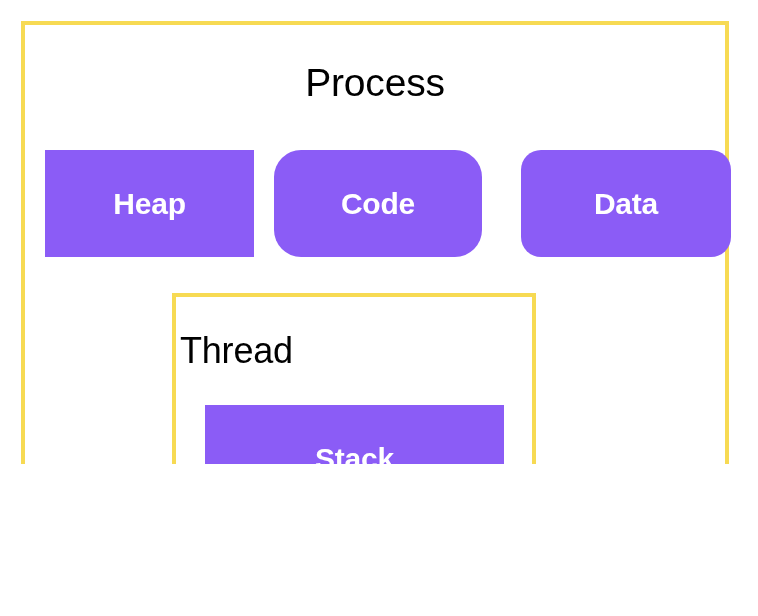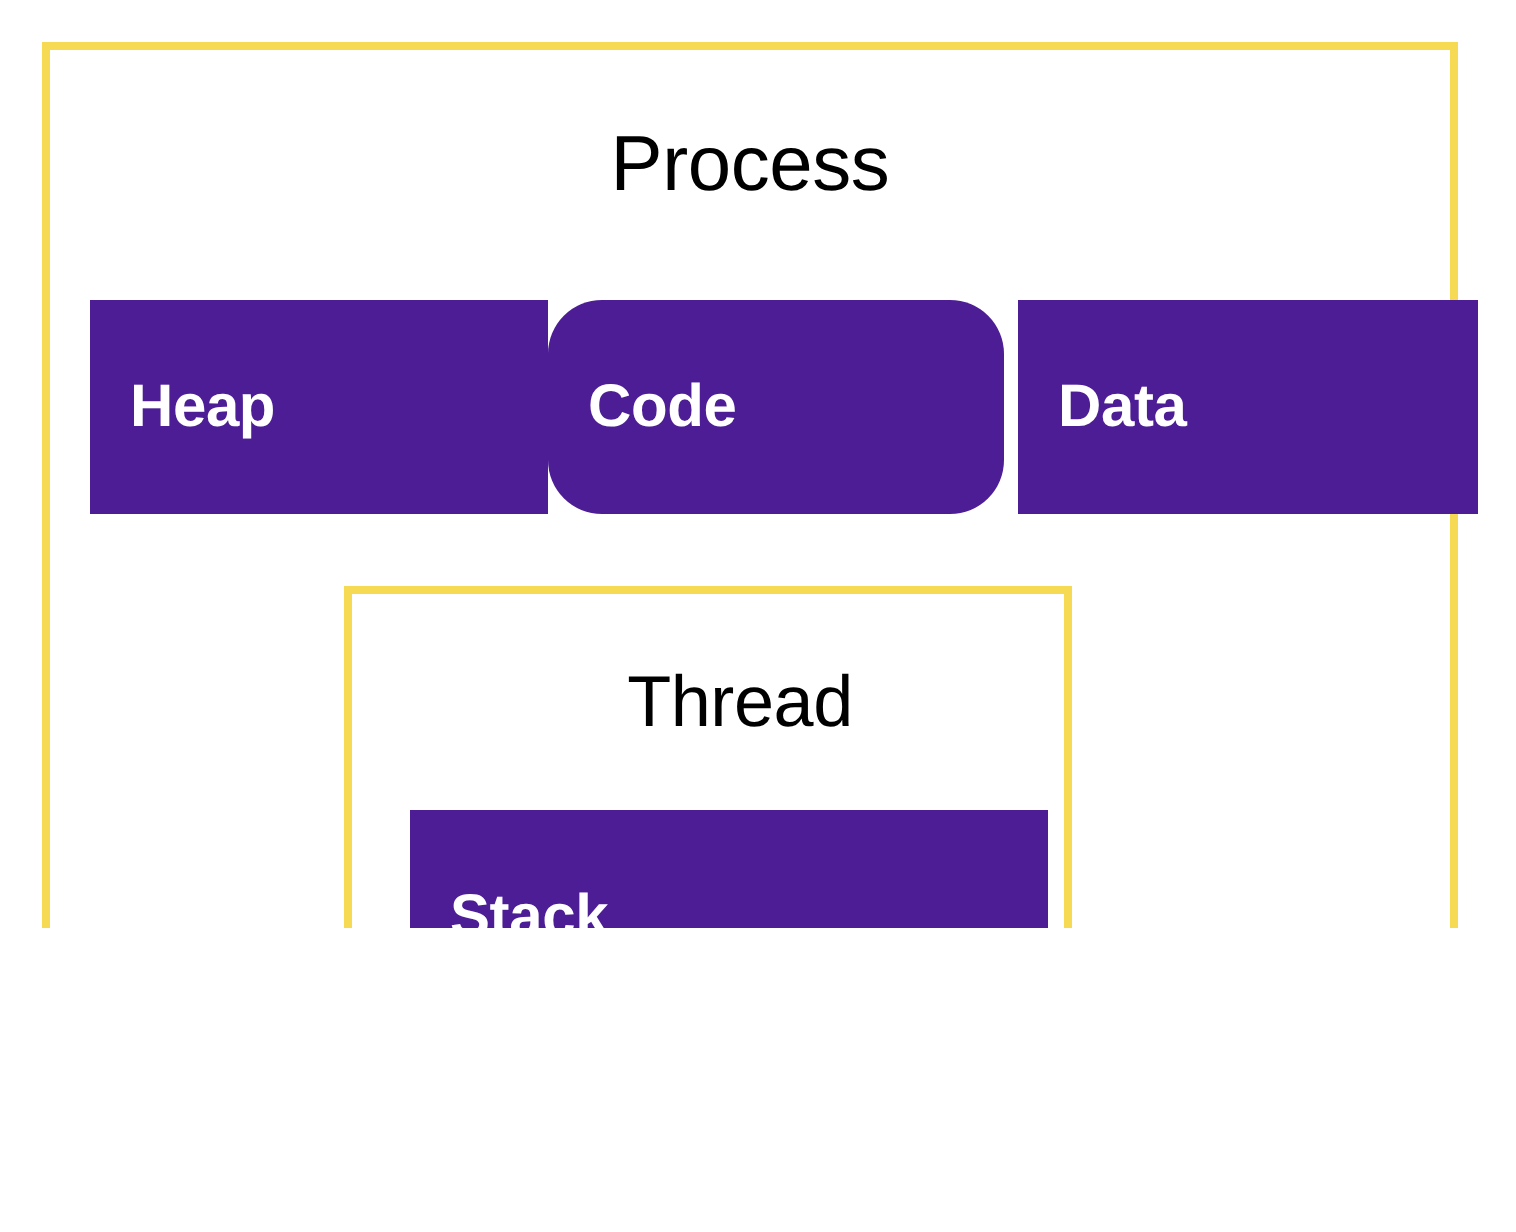--- a/index.html
+++ b/index.html
@@ -43,57 +43,56 @@
     font-weight: 400;
     line-height: 1;
     color: #000000;
     letter-spacing: -0.2px;
     white-space: nowrap;
   }
 
   
   .seg-block {
     position: absolute;
-    background: #4c1d95;
+    background: #8b5cf6;
     display: flex;
     align-items: center;
-    justify-content: flex-start;
-    padding-left: 20px;
+    justify-content: center;
   }
   .seg-block > .seg-label {
     font-size: 30px;
     font-weight: 700;
     color: #ffffff;
     line-height: 1;
     letter-spacing: -0.2px;
     white-space: nowrap;
   }
 
   .seg-heap { left: 20px;  top: 125px; width: 209px; height: 107px; }
   .seg-code { left: 249px; top: 125px; width: 208px; height: 107px; border-radius: 27px; }
-  .seg-data { left: 484px; top: 125px; width: 210px; height: 107px; }
+  .seg-data { left: 496px; top: 125px; width: 210px; height: 107px; border-radius: 20px; }
 
   
   .thread-box {
     position: absolute;
     left: 147px;
     top: 268px;
     width: 364px;
     height: 256px;
     box-sizing: border-box;
     border: 4px solid #F7DA53;
     background: #ffffff;
   }
 
   .thread-title {
     position: absolute;
-    left: 16px;
+    left: 4px;
     top: 36px;
     width: 100%;
-    text-align: center;
+    text-align: left;
     font-size: 36px;
     font-weight: 400;
     line-height: 1;
     color: #000000;
     letter-spacing: -0.2px;
     white-space: nowrap;
   }
 
   .seg-stack {
     position: absolute;

